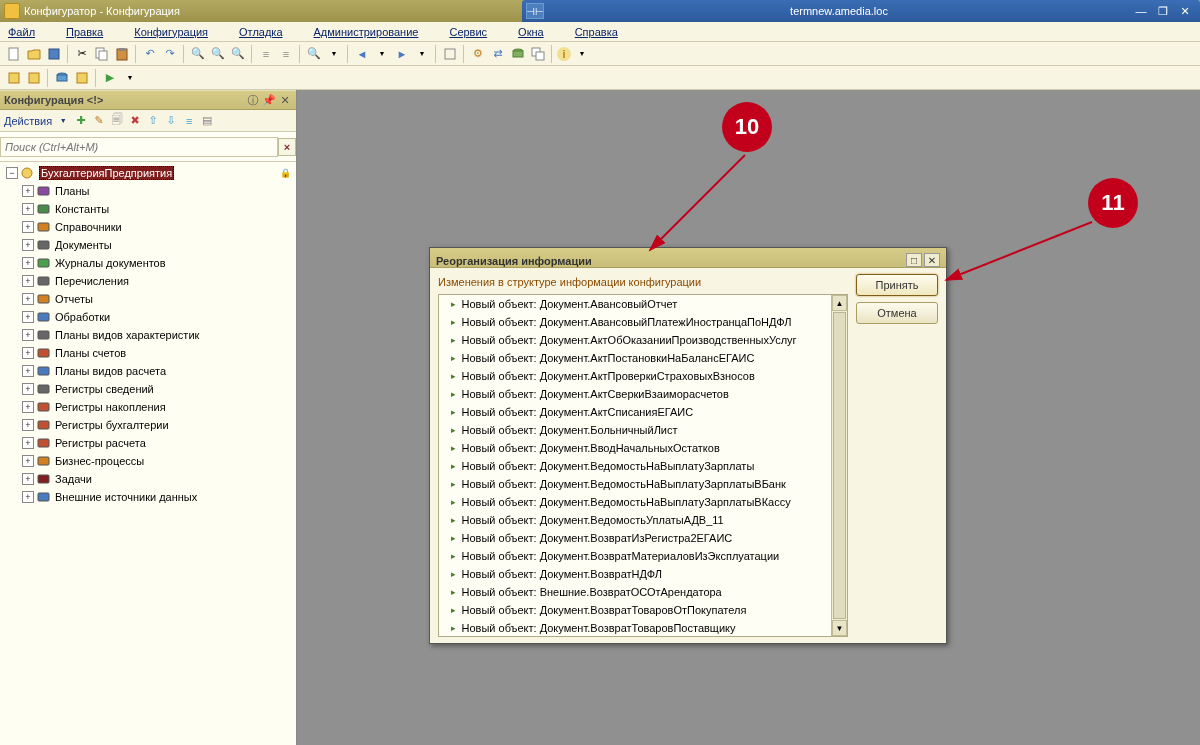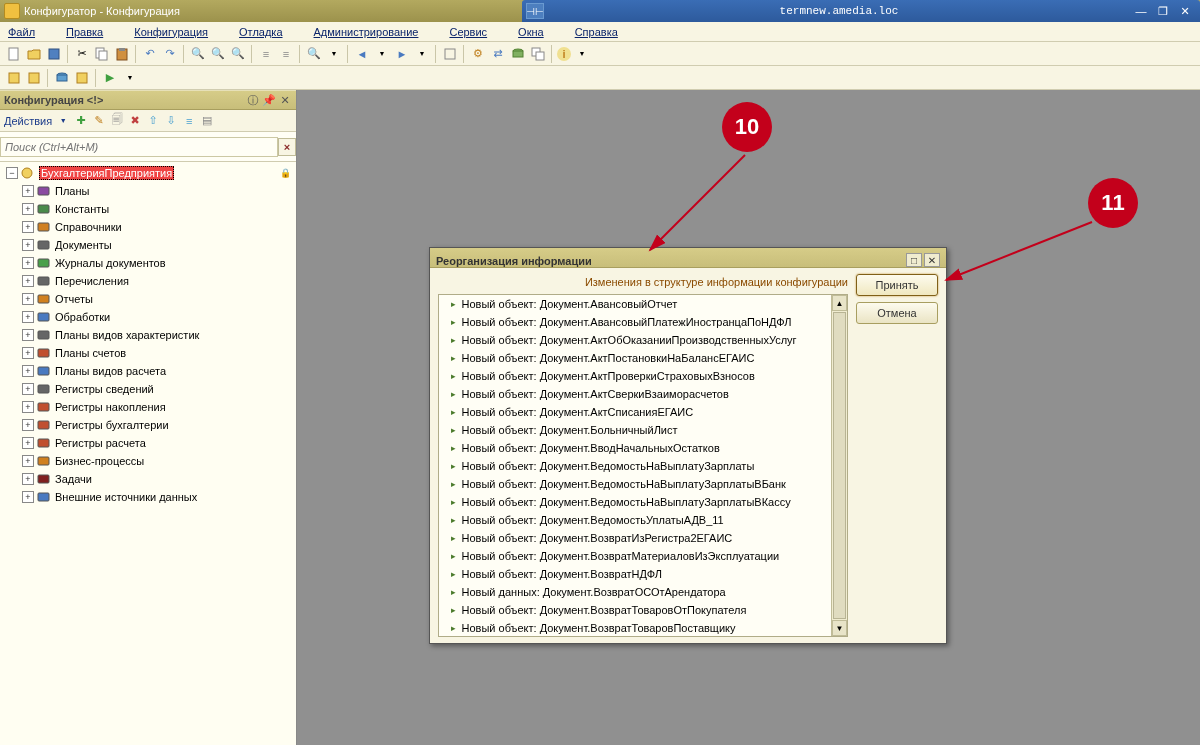--- a/index.html
+++ b/index.html
@@ -1,21 +1,21 @@
 <!DOCTYPE html>
 <html><head>
 <meta charset="utf-8">
 <style>
   * { box-sizing: border-box; margin: 0; padding: 0; font-family: Tahoma, Arial, sans-serif; font-size: 11px; }
   body { width: 1200px; height: 745px; background: #fff; overflow: hidden; position: relative; }
   
   
   .remote-titlebar { position: absolute; top: 0; left: 522px; right: 0; height: 22px; background: linear-gradient(#3a6db5,#2d5a9c); color: #fff; display: flex; align-items: center; padding: 0 4px; border-radius: 3px 3px 0 0; z-index: 200; }
   .remote-pin { width: 18px; height: 16px; background: #4d7fbf; border: 1px solid #6a9ad0; display: inline-flex; align-items: center; justify-content: center; color: #fff; font-size: 10px; margin-right: 4px; }
-  .remote-title-text { flex: 1; text-align: center; font-family: Liberation Mono, monospace; }
+  .remote-title-text { flex: 1; text-align: center; }
   .remote-wbut { width: 22px; height: 16px; display: inline-flex; align-items: center; justify-content: center; color: #fff; }
   
   
   .app-titlebar { position: absolute; top: 0; left: 0; width: 1200px; height: 22px; background: linear-gradient(#b3a95f,#9c924c); display: flex; align-items: center; padding: 0 4px; color: #fff; }
   .app-logo { width: 16px; height: 16px; background: #f0c040; border: 1px solid #b38b20; border-radius: 2px; margin-right: 4px; }
   
   
   .menubar { position: absolute; top: 22px; left: 0; width: 1200px; height: 20px; background: #f8f5e3; display: flex; align-items: center; padding: 0 8px; border-bottom: 1px solid #d0ccb0; }
   .menubar span { margin-right: 31px; color: #0a246a; cursor: default; }
   .menubar span u { text-decoration: underline; }
@@ -36,35 +36,35 @@
   .side-toolbar .lbl { color: #1a3a8a; margin-right: 2px; }
   .side-toolbar .stbtn { width: 16px; height: 16px; margin: 0 1px; display: inline-flex; align-items: center; justify-content: center; }
   .search-row { height: 30px; display: flex; align-items: center; border-bottom: 1px solid #d0ccb0; background: #fffef5; }
   .search-input { flex: 1; height: 20px; border: 1px solid #ccc8a4; background: #fffef5; padding: 0 4px; color: #999; font-style: italic; }
   .search-close { width: 18px; height: 18px; display: inline-flex; align-items: center; justify-content: center; background: #f8f5e3; border: 1px solid #c0bc98; color: #8a2a2a; font-weight: bold; }
   .tree { flex: 1; background: #fffef2; overflow: auto; padding: 2px 0; }
   .tree-row { display: flex; align-items: center; height: 18px; padding-left: 6px; white-space: nowrap; }
   .tree-row .exp { width: 12px; height: 12px; border: 1px solid #888; background: #fff; display: inline-flex; align-items: center; justify-content: center; font-size: 9px; line-height: 1; color: #333; margin-right: 2px; flex-shrink: 0; }
   .tree-row .ic { width: 16px; height: 14px; margin-right: 3px; display: inline-flex; align-items: center; justify-content: center; flex-shrink: 0; }
   .tree-row .lbl { color: #000; }
-  .tree-row.selected .lbl { background: #ef4444; color: #fff; border: 1px dotted #000; padding: 0 1px; }
+  .tree-row.selected .lbl { background: #7f1d1d; color: #fff; border: 1px dotted #000; padding: 0 1px; }
   .tree-row.child { padding-left: 22px; }
   .tree-row .lock { margin-left: auto; margin-right: 4px; color: #777; font-size: 9px; }
   
   
   .mainarea { position: absolute; top: 90px; left: 297px; right: 0; bottom: 0; background: #909090; }
   
   
   .dialog { position: absolute; top: 247px; left: 429px; width: 518px; height: 397px; background: #f8f5e3; border: 1px solid #555; box-shadow: 2px 2px 5px rgba(0,0,0,0.4); display: flex; flex-direction: column; z-index: 50; }
   .dlg-title { height: 20px; background: linear-gradient(#d6cc88,#c8be7a); display: flex; align-items: flex-end; padding: 0 6px; border-bottom: 1px solid #a89e5e; }
   .dlg-title .txt { flex: 1; font-weight: bold; color: #333; }
   .dlg-title .wbtn { width: 16px; height: 14px; border: 1px solid #999; background: #f0ecd0; display: inline-flex; align-items: center; justify-content: center; margin-left: 2px; font-size: 10px; color: #333; }
   .dlg-body { flex: 1; padding: 6px 8px; display: flex; }
   .dlg-left { flex: 1; display: flex; flex-direction: column; }
-  .dlg-subtitle { color: #8a4a00; margin-bottom: 4px; padding: 2px 0; text-align: right; }
+  .dlg-subtitle { color: #8a4a00; margin-bottom: 4px; padding: 2px 0; }
   .dlg-list { flex: 1; background: #fffef5; border: 1px solid #b0ac88; position: relative; overflow: hidden; }
   .dlg-list-inner { position: absolute; top: 0; left: 0; right: 16px; bottom: 0; overflow: hidden; }
   .dlg-list-row { height: 18px; display: flex; align-items: center; padding-left: 12px; }
   .dlg-list-row .bul { color: #4a7a2a; margin-right: 6px; font-size: 9px; }
   .dlg-list-row .txt { color: #000; }
   .dlg-list-scroll { position: absolute; top: 0; right: 0; bottom: 0; width: 16px; background: #f0ecd0; border-left: 1px solid #c0bc98; display: flex; flex-direction: column; }
   .dlg-list-scroll .arr { height: 16px; display: flex; align-items: center; justify-content: center; background: #e8e4c8; border: 1px solid #c0bc98; font-size: 8px; }
   .dlg-list-scroll .thumb { flex: 1; margin: 1px; background: #e0dcc0; border: 1px solid #b8b494; }
   .dlg-right { width: 82px; margin-left: 8px; display: flex; flex-direction: column; }
   .dlg-btn { height: 22px; background: linear-gradient(#fdfbee,#eae4c4); border: 1px solid #a89e60; border-radius: 3px; display: flex; align-items: center; justify-content: center; color: #333; margin-bottom: 6px; cursor: default; }
@@ -476,21 +476,21 @@
             <div class="dlg-list-row">
               <span class="bul">▸</span>
               <span class="txt">Новый объект: Документ.ВозвратМатериаловИзЭксплуатации</span>
             </div>
             <div class="dlg-list-row">
               <span class="bul">▸</span>
               <span class="txt">Новый объект: Документ.ВозвратНДФЛ</span>
             </div>
             <div class="dlg-list-row">
               <span class="bul">▸</span>
-              <span class="txt">Новый данных: Документ.ВозвратОСОтАрендатора</span>
+              <span class="txt">Новый объект: Внешние.ВозвратОСОтАрендатора</span>
             </div>
             <div class="dlg-list-row">
               <span class="bul">▸</span>
               <span class="txt">Новый объект: Документ.ВозвратТоваровОтПокупателя</span>
             </div>
             <div class="dlg-list-row">
               <span class="bul">▸</span>
               <span class="txt">Новый объект: Документ.ВозвратТоваровПоставщику</span>
             </div>
           </div>

